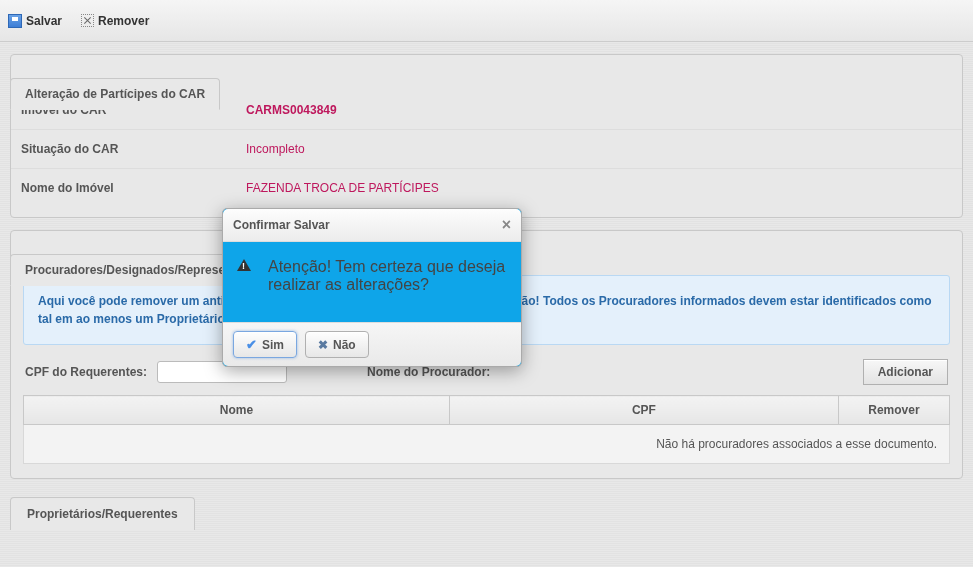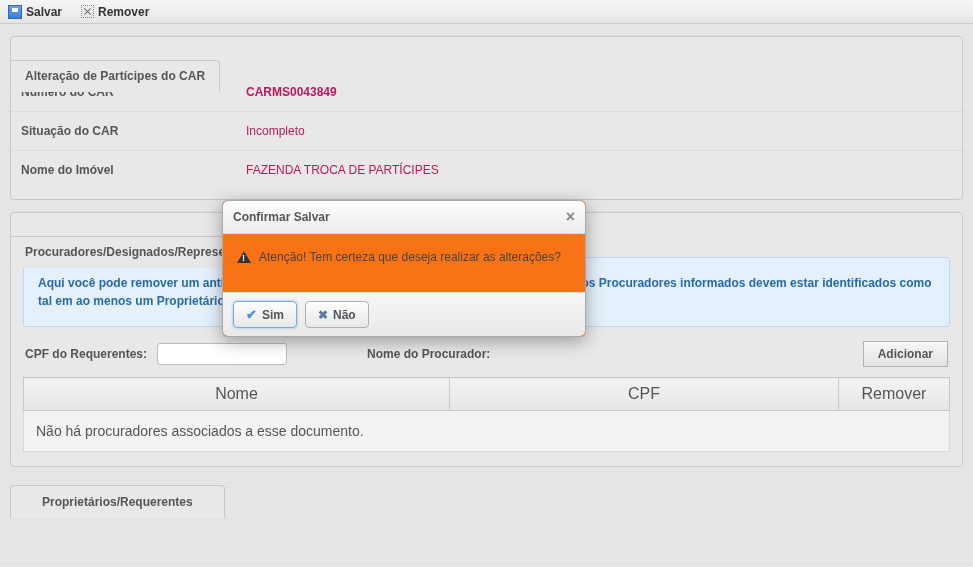--- a/index.html
+++ b/index.html
@@ -7,21 +7,21 @@
     font-family: Arial, Helvetica, sans-serif;
     font-size: 12px;
     background: repeating-linear-gradient(#e8e8e8, #e8e8e8 1px, #e2e2e2 1px, #e2e2e2 2px);
     color: #444;
     width: 973px;
     height: 567px;
     overflow: hidden;
     position: relative;
   }
   .toolbar {
-    height: 24px;
+    height: 42px;
     background: linear-gradient(#f5f5f5, #e6e6e6);
     border-bottom: 1px solid #ccc;
     display: flex;
     align-items: center;
     padding: 0 8px;
     gap: 18px;
   }
   .toolbar .tb-btn {
     display: inline-flex;
     align-items: center;
@@ -152,51 +152,51 @@
 
   table.grid {
     width: 100%;
     border-collapse: collapse;
     border: 1px solid #c8c8c8;
   }
   table.grid th {
     background: linear-gradient(#f3f3f3, #e6e6e6);
     border: 1px solid #c8c8c8;
     padding: 7px;
-    font-weight: normal;
-    color: #555;
-    font-size: 16px;
+    font-weight: bold;
+    color: #555;
+    font-size: 12px;
   }
   table.grid td {
     border: 1px solid #d8d8d8;
     background: #f3f3f3;
-    text-align: left;
+    text-align: right;
     padding: 12px;
-    font-size: 14px;
+    font-size: 12px;
     color: #555;
   }
 
   .bottom-tab {
     margin: 18px 10px 0 10px;
     display: inline-block;
     border: 1px solid #c8c8c8;
     border-bottom: none;
     border-radius: 4px 4px 0 0;
     background: #e8e8e8;
-    padding: 9px 31px;
+    padding: 9px 16px;
     font-weight: bold;
     color: #555;
   }
 
   
   .modal {
     position: absolute;
-    left: 222px; top: 200px;
-    width: 364px;
-    background: #f97316;
+    left: 222px; top: 208px;
+    width: 300px;
+    background: #0ea5e9;
     border: 1px solid #aaa;
     border-radius: 5px;
     box-shadow: 0 4px 18px rgba(0,0,0,0.35);
     z-index: 100;
   }
   .modal-header {
     background: linear-gradient(#fdfdfd, #ececec);
     border-bottom: 1px solid #ddd;
     border-radius: 5px 5px 0 0;
     padding: 8px 10px;
@@ -207,24 +207,24 @@
   .modal-close {
     color: #888;
     font-size: 16px;
     font-weight: bold;
     cursor: pointer;
     line-height: 1;
   }
   .modal-body {
     padding: 16px 14px 28px 14px;
     display: flex;
-    gap: 8px;
+    gap: 17px;
     align-items: flex-start;
     color: #444;
-    font-size: 12px;
+    font-size: 16px;
   }
   .warn-icon {
     width: 0; height: 0;
     border-left: 7px solid transparent;
     border-right: 7px solid transparent;
     border-bottom: 12px solid #333;
     position: relative;
     margin-top: 1px;
   }
   .warn-icon::after {
@@ -283,21 +283,21 @@
       </span>
     <span>Remover</span>
   </span>
 </div>
 
 
 <div class="panel">
   <div class="panel-tab">Alteração de Partícipes do CAR</div>
   <div class="panel-body">
     <div class="info-row">
-      <div class="info-label">Número do CAR</div>
+      <div class="info-label">Imóvel do CAR</div>
       <div class="info-value">CARMS0043849</div>
     </div>
     <div class="info-row">
       <div class="info-label">Situação do CAR</div>
       <div class="info-value light">Incompleto</div>
     </div>
     <div class="info-row">
       <div class="info-label">Nome do Imóvel</div>
       <div class="info-value light">FAZENDA TROCA DE PARTÍCIPES</div>
     </div>

